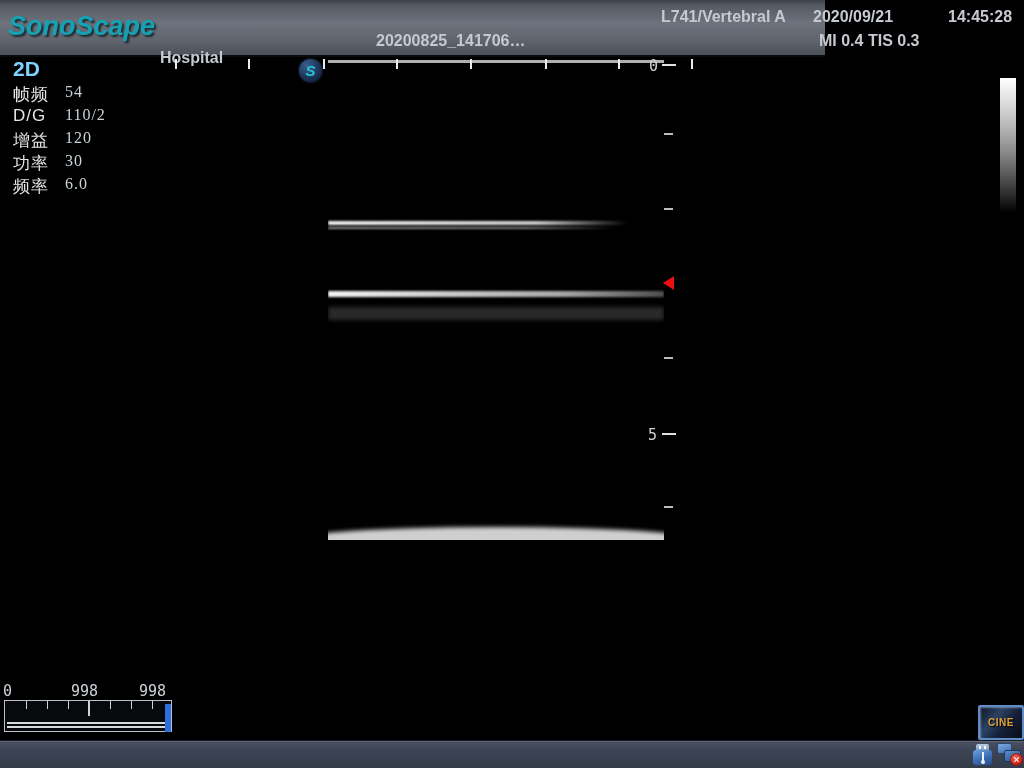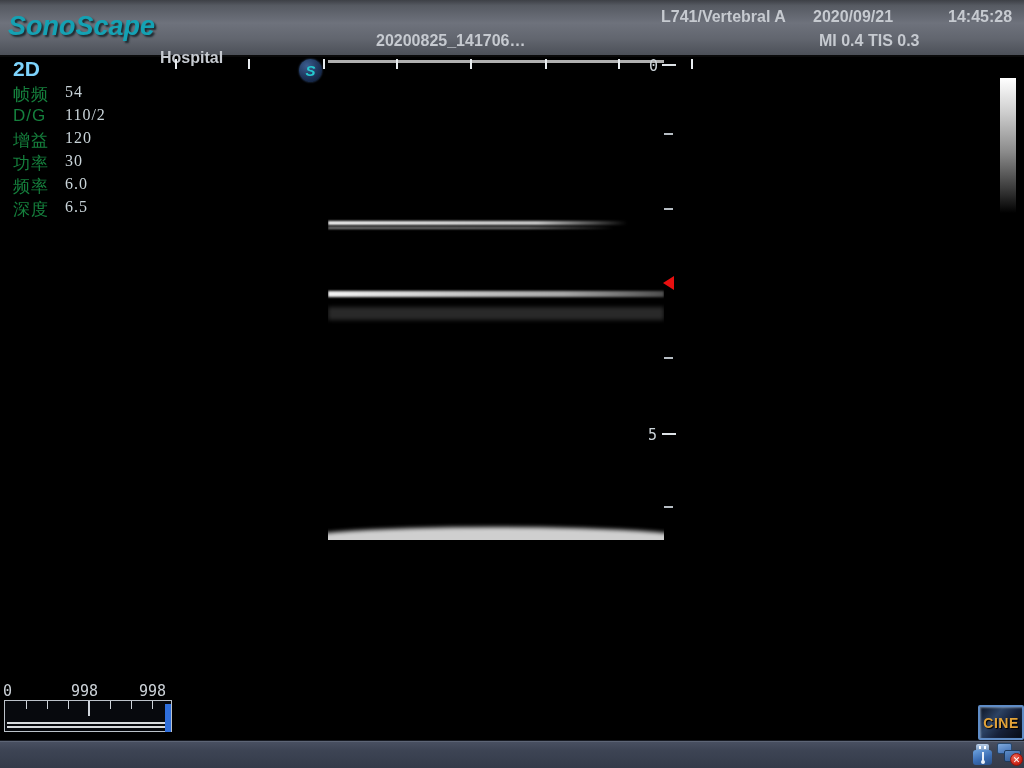--- a/index.html
+++ b/index.html
@@ -1,37 +1,37 @@
 <!DOCTYPE html>
 <html><head>
 <meta charset="utf-8">
 <style>
   * { margin:0; padding:0; box-sizing:border-box; }
   html,body { width:1024px; height:768px; background:#000; overflow:hidden;
     font-family:"Liberation Sans","DejaVu Sans",sans-serif; }
   #screen { position:absolute; inset:0; width:1024px; height:768px; background:#000; }
 
   
-  .header { position:absolute; left:0; top:0; width:1024px; height:57px;
+  .header { position:absolute; left:0; top:0; width:825px; height:57px;
     background:linear-gradient(180deg,#3d4046 0%,#565a62 10%,#6e727c 42%,#62666f 70%,#4c5058 100%);
     border-bottom:2px solid #0a0a0a;text-align:right; }
   .brand { position:absolute; left:8px; top:11px; font-size:27px; font-weight:bold; font-style:italic;
     color:#14a2b4; letter-spacing:0px; text-shadow:2px 2px 2px rgba(10,25,30,.8); }
   .htxt { position:absolute; color:#c6cad0; font-weight:bold; font-size:16px; white-space:nowrap; }
   .h-hospital { left:160px; top:8px;margin-top:41px; }
   .h-exam { left:376px; top:32px; }
   .h-preset { left:661px; top:8px; }
   .h-date { left:813px; top:8px; }
   .h-time { left:948px; top:8px; }
   .h-mi { left:819px; top:32px; }
 
   
   .mode-label { position:absolute; left:13px; top:57px; font-size:21px; font-weight:bold; color:#7dd3fc; }
   .param-row { position:absolute; left:13px; width:160px; height:23px; font-size:17px; }
-  .param-row .lab { position:absolute; left:0; top:0; color:#15803d; letter-spacing:1px;text-align:right; }
+  .param-row .lab { position:absolute; left:0; top:0; color:#e5e5e5; letter-spacing:1px;text-align:right; }
   .param-row .val { position:absolute; left:52px; top:0; color:#c9d4d9;
     font-family:Liberation Serif, serif; font-size:16px; letter-spacing:1px; }
 
   
   .tick-top { position:absolute; top:59px; width:2px; height:10px; background:#e8ecef; }
 
   
   .probe-marker { position:absolute; left:299px; top:59px; width:23px; height:23px; border-radius:50%;
     background:radial-gradient(circle at 35% 30%, #3c5e90 0%, #1d3358 55%, #0c1830 100%);
     box-shadow:0 0 2px #35507a; display:flex; align-items:center; justify-content:center; }
@@ -61,21 +61,21 @@
   .s-tick.major { height:15px; width:2px; }
   .s-line { position:absolute; left:2px; width:162px; height:2px; background:#d8dbde; }
   .s-cursor { position:absolute; left:165px; top:704px; width:6px; height:28px; background:#2f6fdc; }
 
   
   .cine-btn { position:absolute; left:978px; top:705px; width:46px; height:35px;
     border:2px solid #5f8cc6; border-radius:2px;
     background:linear-gradient(130deg,#0c1322 0%,#2c4263 35%,#16213a 60%,#070b14 100%);
     box-shadow:inset 1px 1px 2px rgba(180,205,240,.5);
     display:flex; align-items:center; justify-content:center; }
-  .cine-btn span { color:#e2a339; font-weight:bold; font-size:14px; letter-spacing:.5px;
+  .cine-btn span { color:#e2a339; font-weight:bold; font-size:10px; letter-spacing:.5px;
     text-shadow:1px 1px 1px #000; }
 
   
   .taskbar { position:absolute; left:0; top:740px; width:1024px; height:28px;
     background:linear-gradient(180deg,#4a5163 0%,#3d4454 35%,#343b49 100%);
     border-top:1px solid #171a22; box-shadow:inset 0 1px 0 #5d6576; }
   .usb-icon { position:absolute; left:973px; top:744px; width:19px; height:21px; }
   .usb-top { position:absolute; left:3px; top:0; width:13px; height:7px; border-radius:2px 2px 0 0;
     background:linear-gradient(180deg,#b9cde6,#7396c2); }
   .usb-top i { position:absolute; top:2px; width:2px; height:3px; background:#fff; }
@@ -120,24 +120,20 @@
     <span class="lab">增益</span>
     <span class="val">120</span>
   </div>
   <div class="param-row" style="top:152px;">
     <span class="lab">功率</span>
     <span class="val">30</span>
   </div>
   <div class="param-row" style="top:175px;">
     <span class="lab">频率</span>
     <span class="val">6.0</span>
-  </div>
-  <div class="param-row" style="top:198px;">
-    <span class="lab">深度</span>
-    <span class="val">6.5</span>
   </div>
 
   <div class="tick-top" style="left:175px;"></div>
   <div class="tick-top" style="left:248px;"></div>
   <div class="tick-top" style="left:323px;"></div>
   <div class="tick-top" style="left:396px; z-index:4;"></div>
   <div class="tick-top" style="left:470px; z-index:4;"></div>
   <div class="tick-top" style="left:545px; z-index:4;"></div>
   <div class="tick-top" style="left:618px; z-index:4;"></div>
   <div class="tick-top" style="left:691px;"></div>

